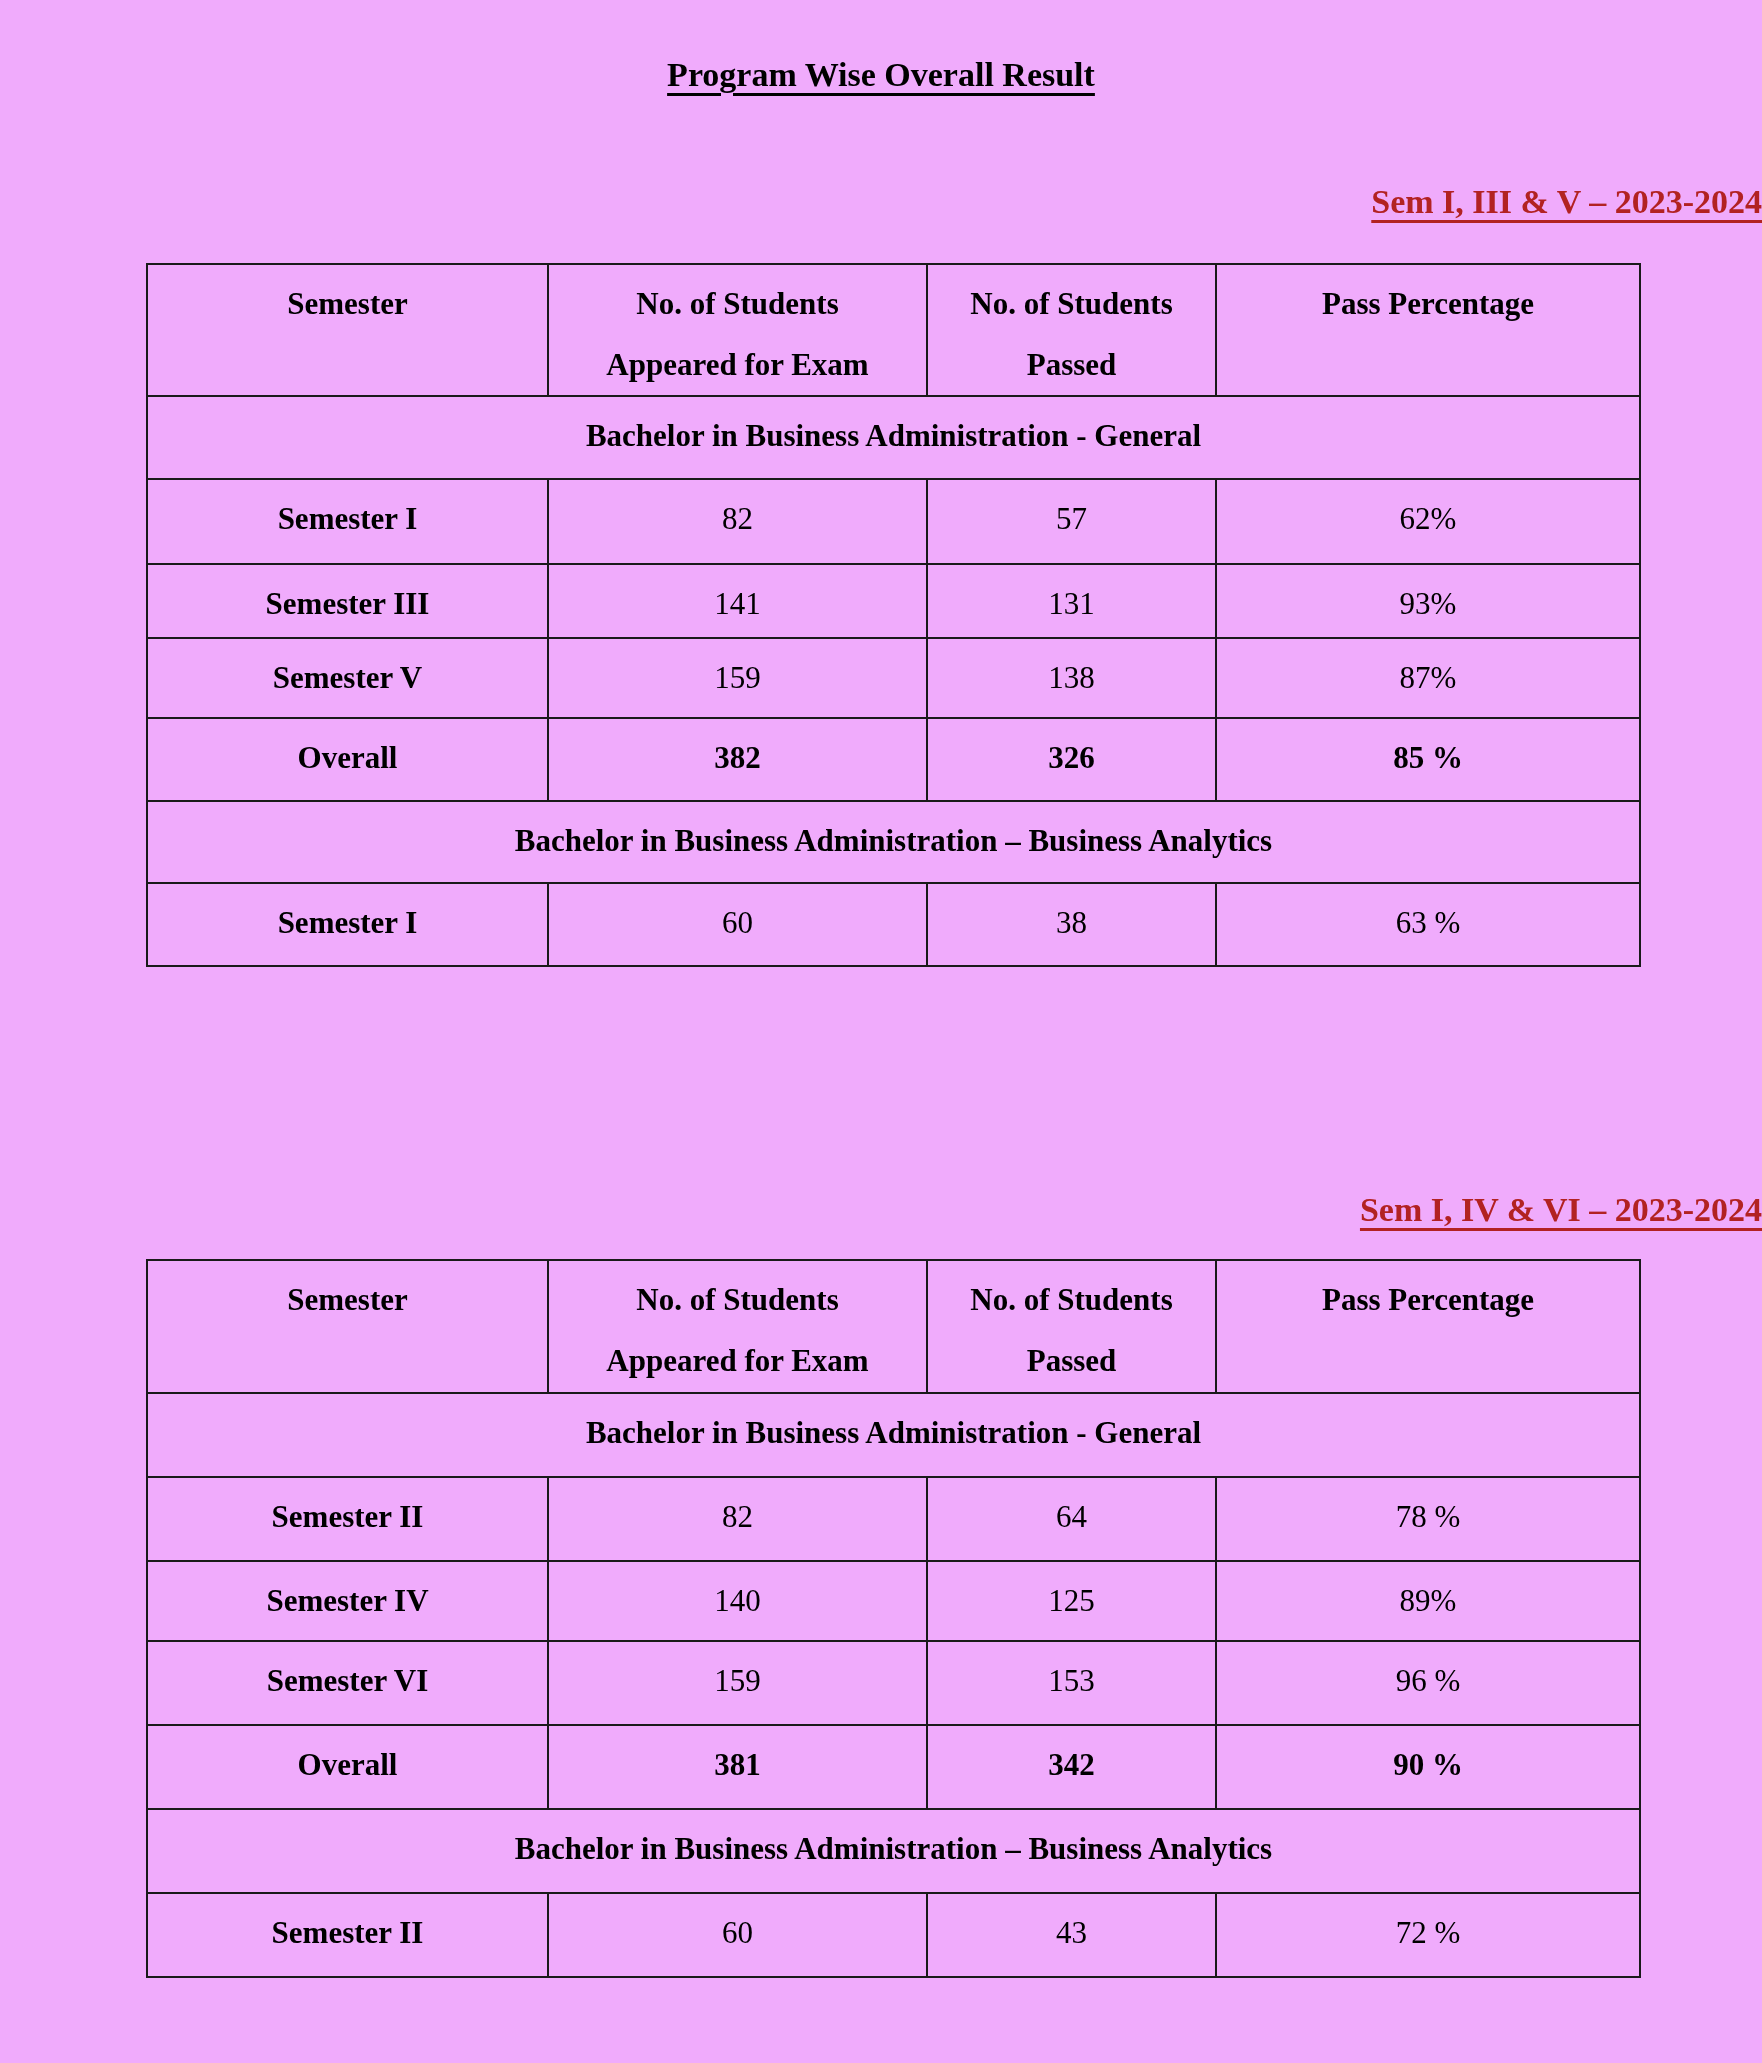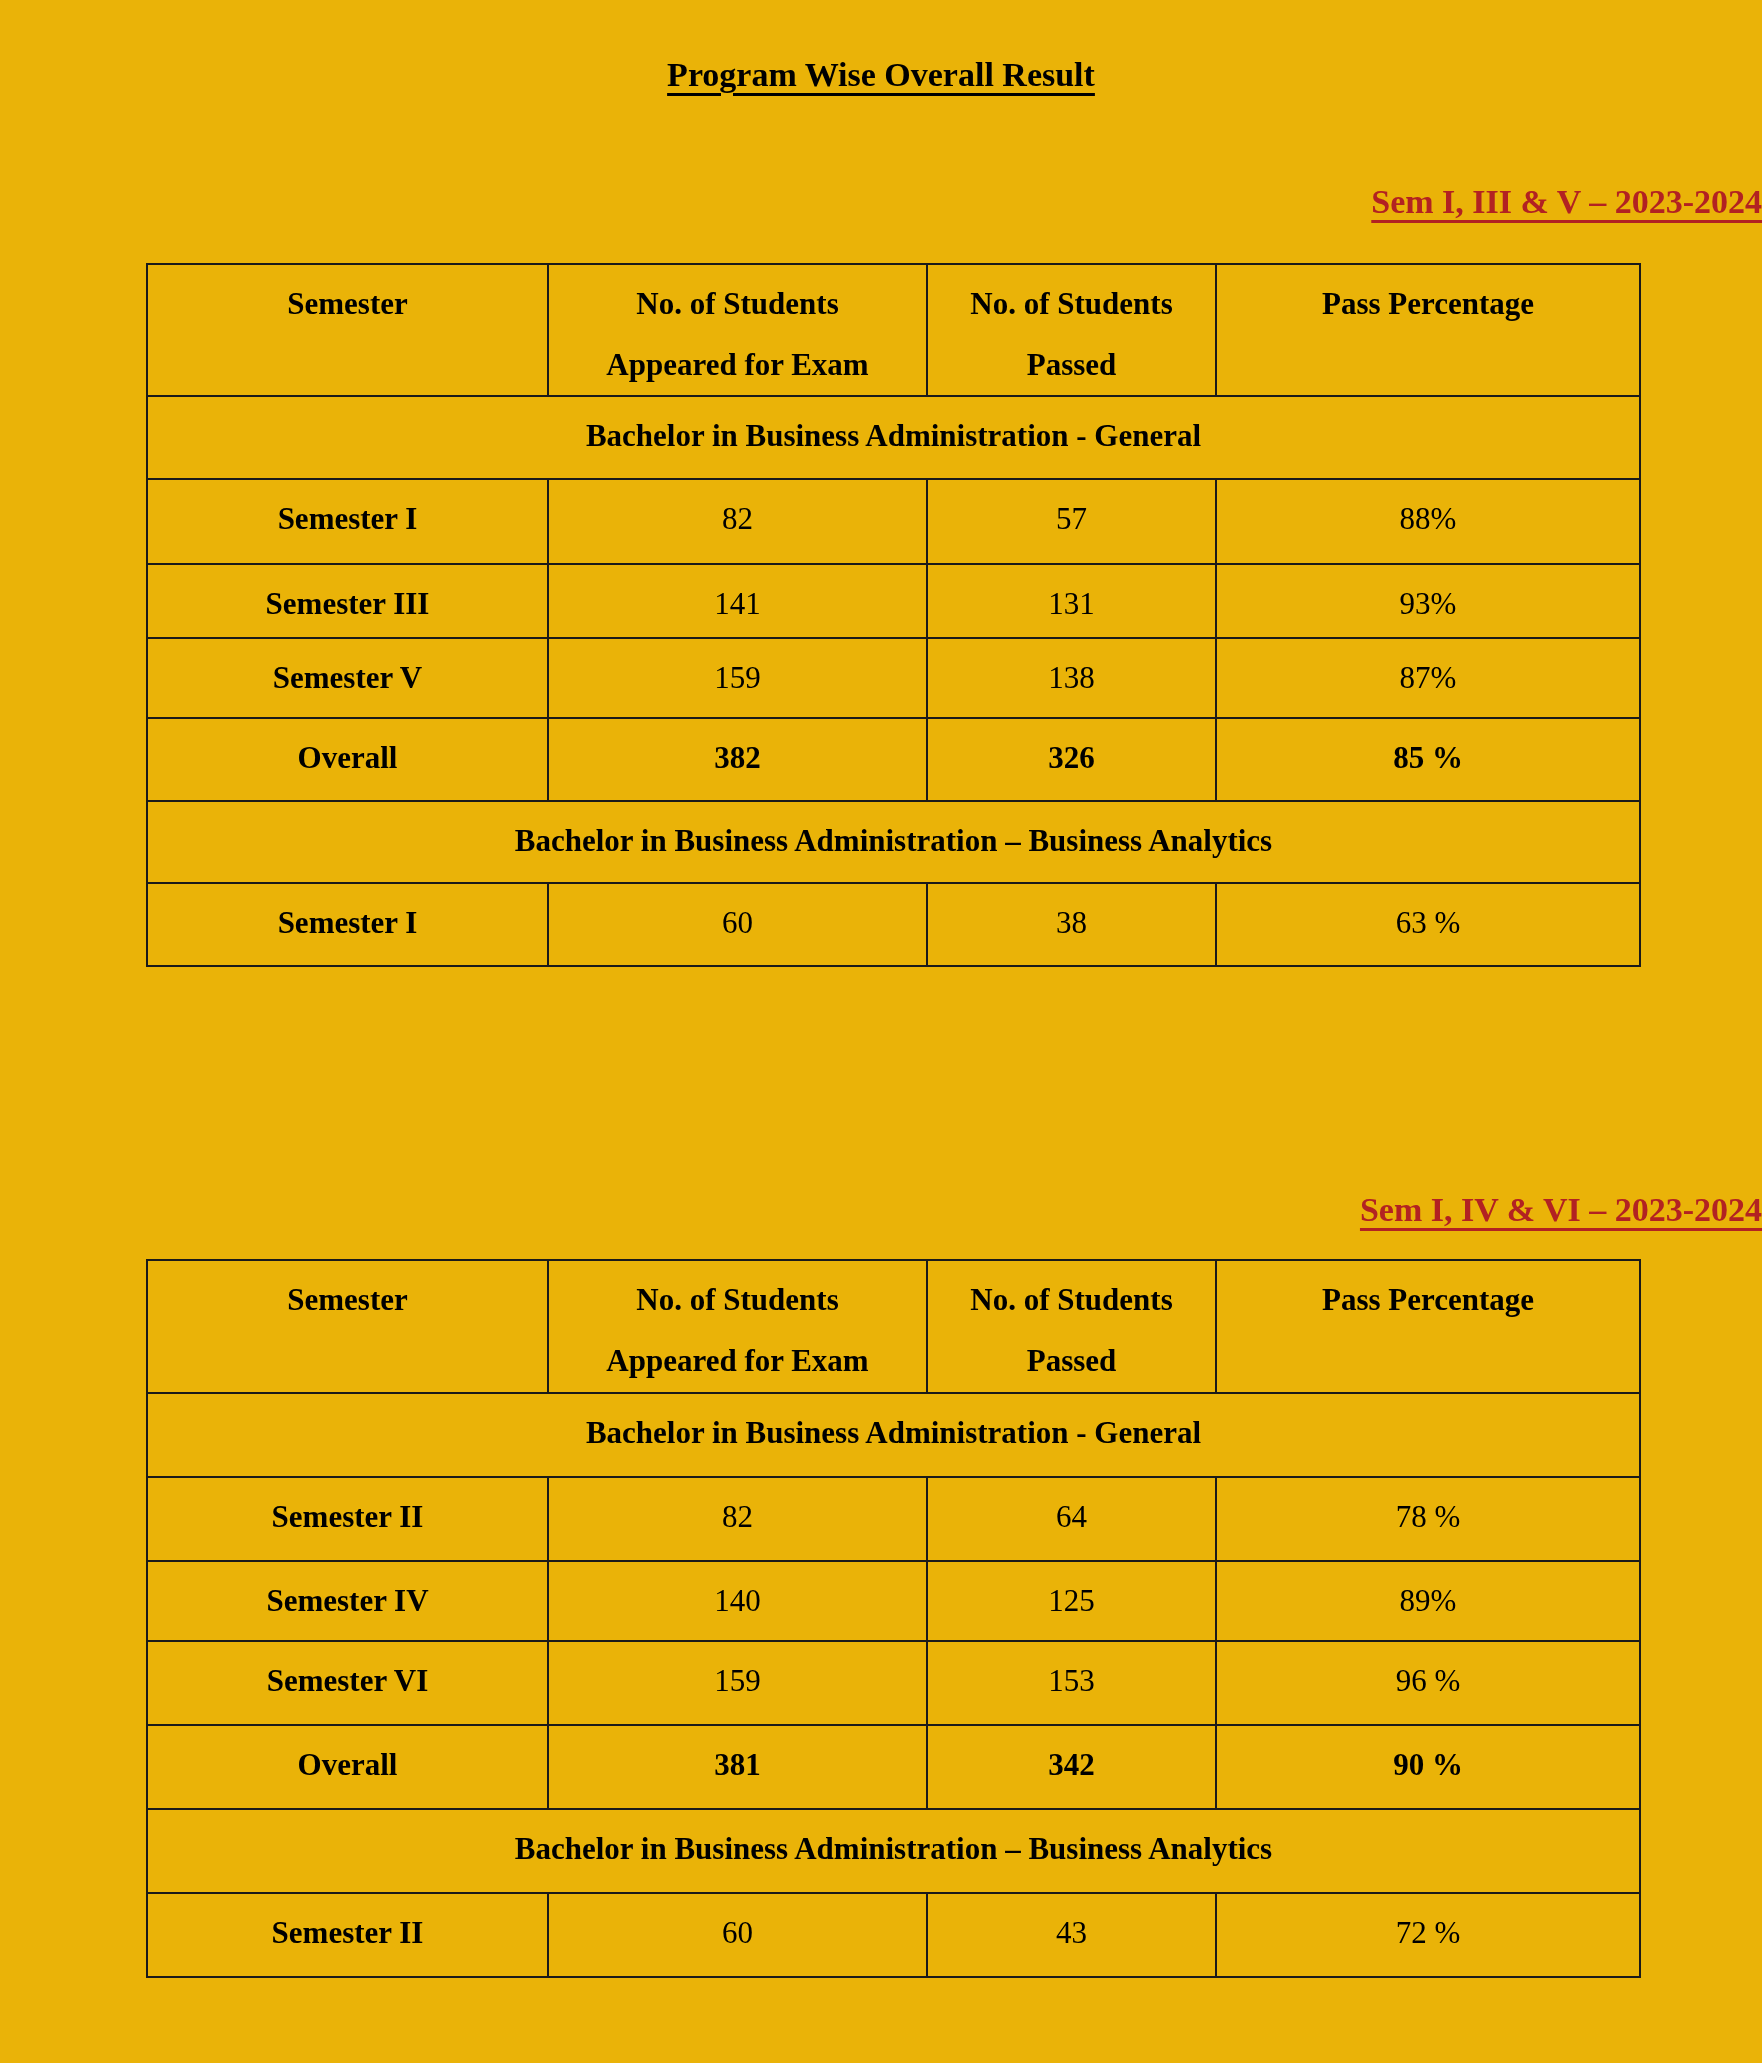--- a/index.html
+++ b/index.html
@@ -1,20 +1,20 @@
 <!DOCTYPE html>
 <html style="font-size:13px"><head>
 <meta charset="utf-8">
 <style>
   html,body{margin:0;padding:0;background:#ffffff;}
   .page{
     position:relative;
     width:1762px;
     height:2064px;
-    background:#eab308;
+    background:#f0abfc;
     font-family:"Liberation Serif", serif;
     color:#000000;
     overflow:hidden;
   }
   .doc-title{
     position:absolute;
     top:56px; left:0;
     width:100%;
     margin:0;
     text-align:center;
@@ -100,21 +100,21 @@
 Passed</td>
       <td class="hdr">Pass Percentage</td>
     </tr>
     <tr style="height:83px">
       <td class="section" colspan="4">Bachelor in Business Administration - General</td>
     </tr>
     <tr style="height:85px">
       <td class="lbl">Semester I</td>
       <td>82</td>
       <td>57</td>
-      <td>88%</td>
+      <td>62%</td>
     </tr>
     <tr style="height:74px">
       <td class="lbl">Semester III</td>
       <td>141</td>
       <td>131</td>
       <td>93%</td>
     </tr>
     <tr style="height:80px">
       <td class="lbl">Semester V</td>
       <td>159</td>

